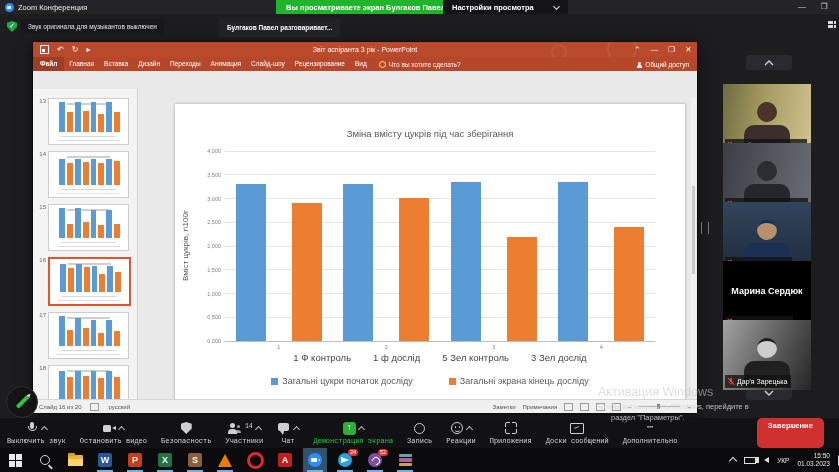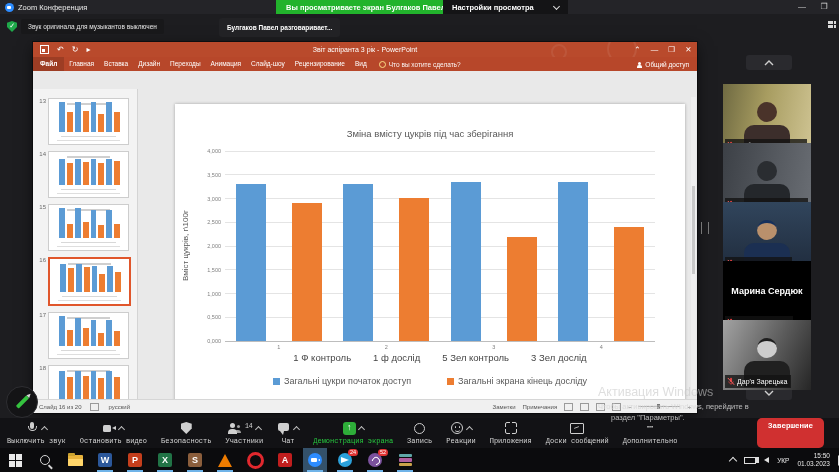--- a/index.html
+++ b/index.html
@@ -427,21 +427,21 @@
             </div>
           <div class="cat-row" id="cat-row">
               <span>1 Ф контроль</span>
               <span>1 ф дослід</span>
               <span>5 Зел контроль</span>
               <span>3 Зел дослід</span>
             </div>
           <div class="legend-row" id="legend-row">
               <span class="legend-item">
                 <span class="legend-swatch" style="background: rgb(91, 155, 213);"></span>
-                <span>Загальні цукри початок доступ</span>
+                <span>Загальні цукри початок досліду</span>
               </span>
               <span class="legend-item">
                 <span class="legend-swatch" style="background: rgb(237, 125, 49);"></span>
                 <span>Загальні экрана кінець досліду</span>
               </span>
             </div>
         </div>
         <div class="vscroll"></div>
       </div>
     </div>

